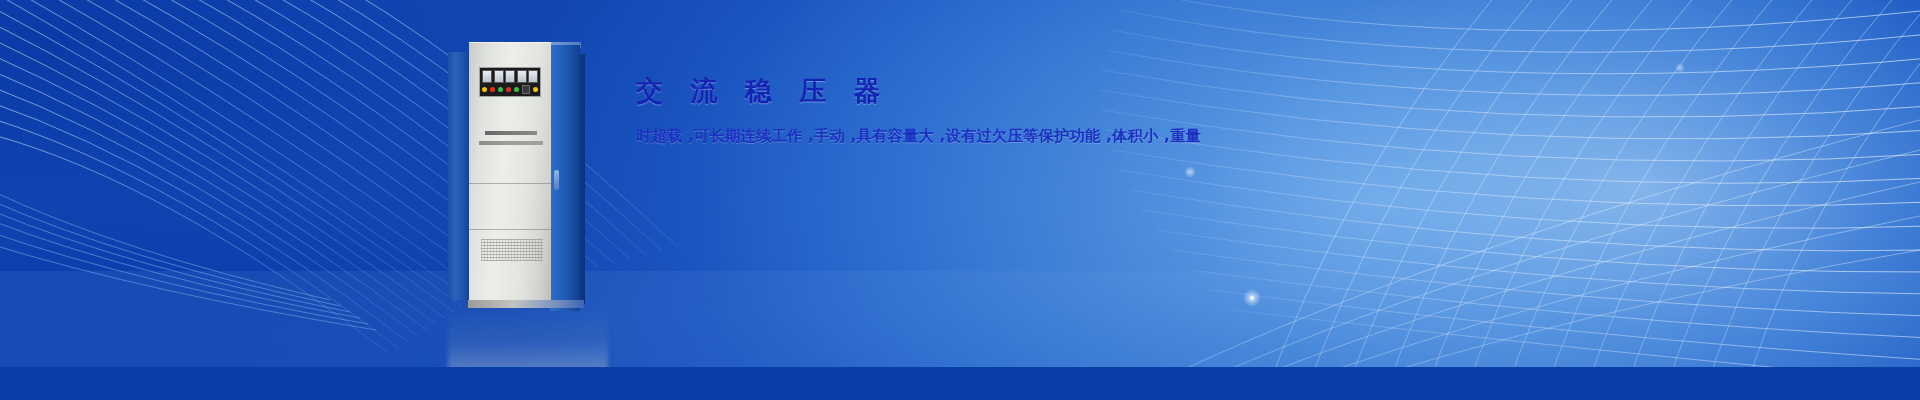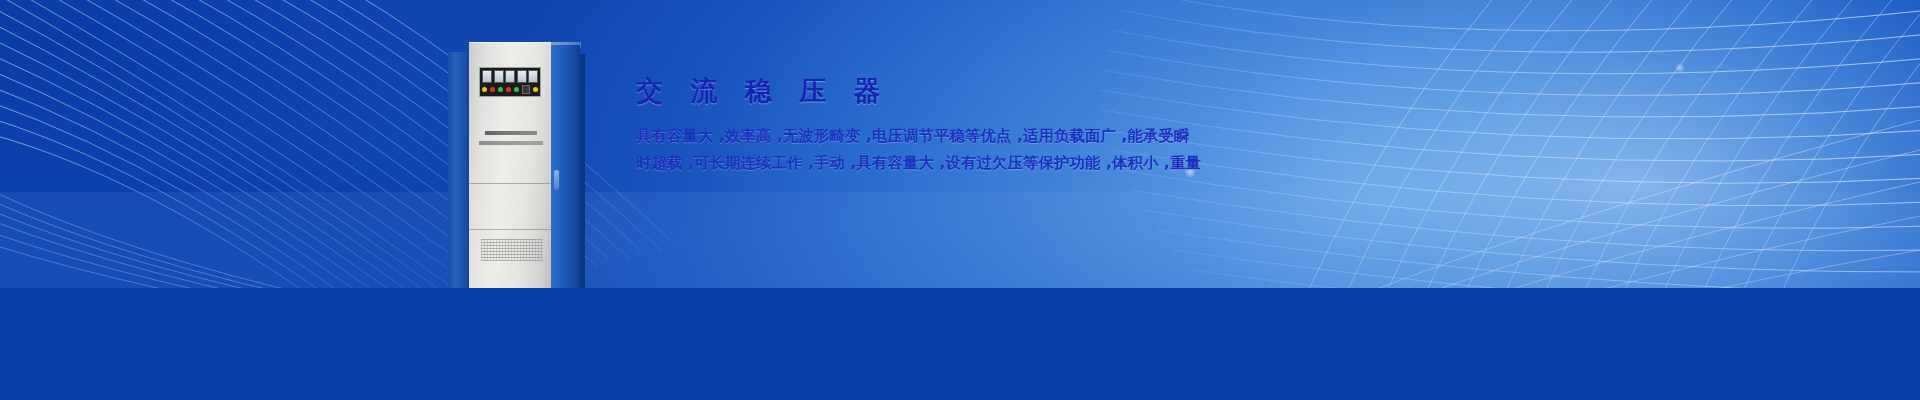--- a/index.html
+++ b/index.html
@@ -2,21 +2,21 @@
 <html><head>
 <meta charset="utf-8">
 <style>
   * { margin:0; padding:0; box-sizing:border-box; }
   html,body { background:#0b3fa8; }
   body {
     font-family:"DejaVu Sans","Liberation Sans",sans-serif;
   }
   .banner {
     position:relative;
-    width:1920px; height:288px;
+    width:1920px; height:367px;
     overflow:hidden;
     background:
       radial-gradient(ellipse 900px 520px at 1380px 200px, #6ba6e8 0%, #4a8bdc 28%, #2d6fd0 55%, #1a54bf 78%, #1145b0 100%),
       linear-gradient(100deg,#0a3ba6 0%, #0f47b2 16%, #1f5cc2 34%, #3c7cd6 56%, #5e9ae6 76%, #78aeef 92%, #8cbcf3 100%);
   }
   
   .pool {
     position:absolute; left:0; bottom:0; width:760px; height:300px;
     background:radial-gradient(ellipse 700px 300px at 120px 330px,#0a3bab 0%, #0c3fae 40%, rgba(13,66,176,0) 72%);
     pointer-events:none;
@@ -265,18 +265,17 @@
       <div class="vents"></div>
     </div>
     <div class="handle"></div>
     <div class="m-base"></div>
   </div>
   <div class="reflect"></div>
 
   <div class="copy">
     <div class="title">交 流 稳 压 器</div>
     <div class="desc">
-      <div>具有容量大 ,效率高 ,无波形畸变 ,电压调节平稳等优点 ,适用负载面广 ,能承受瞬</div>
       <div>时超载 ,可长期连续工作 ,手动 ,具有容量大 ,设有过欠压等保护功能 ,体积小 ,重量</div>
     </div>
   </div>
 
 </div>
 
 </body></html>

